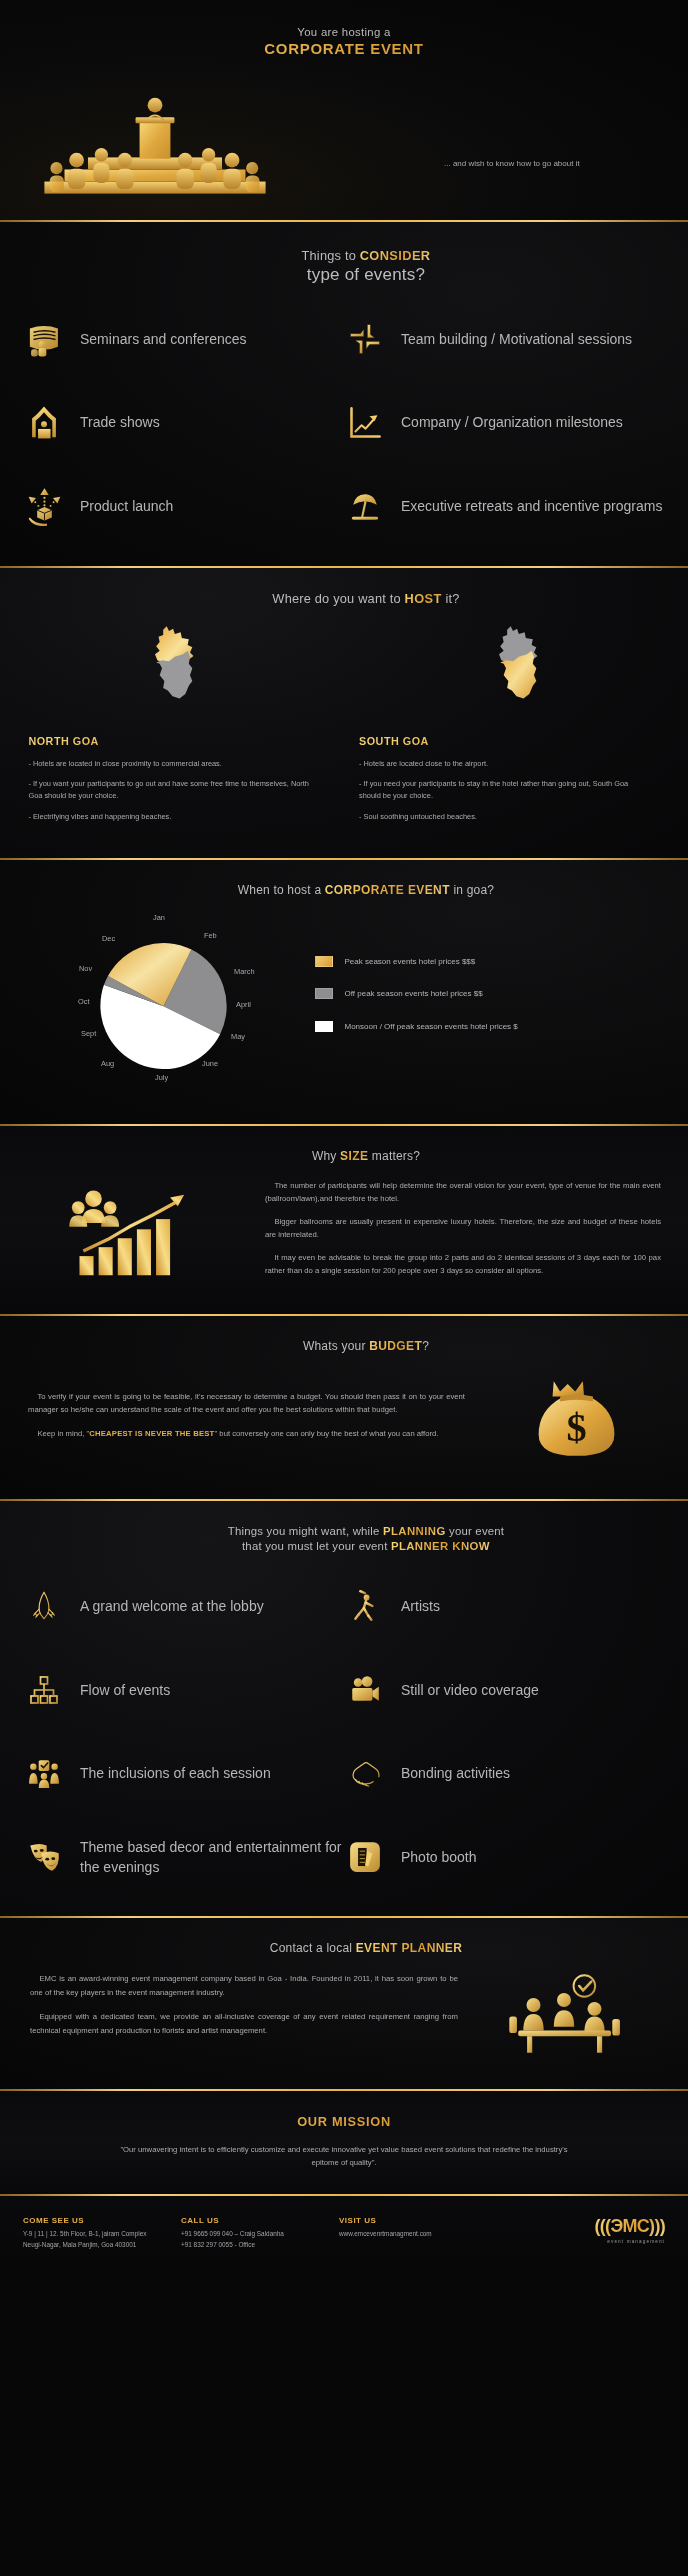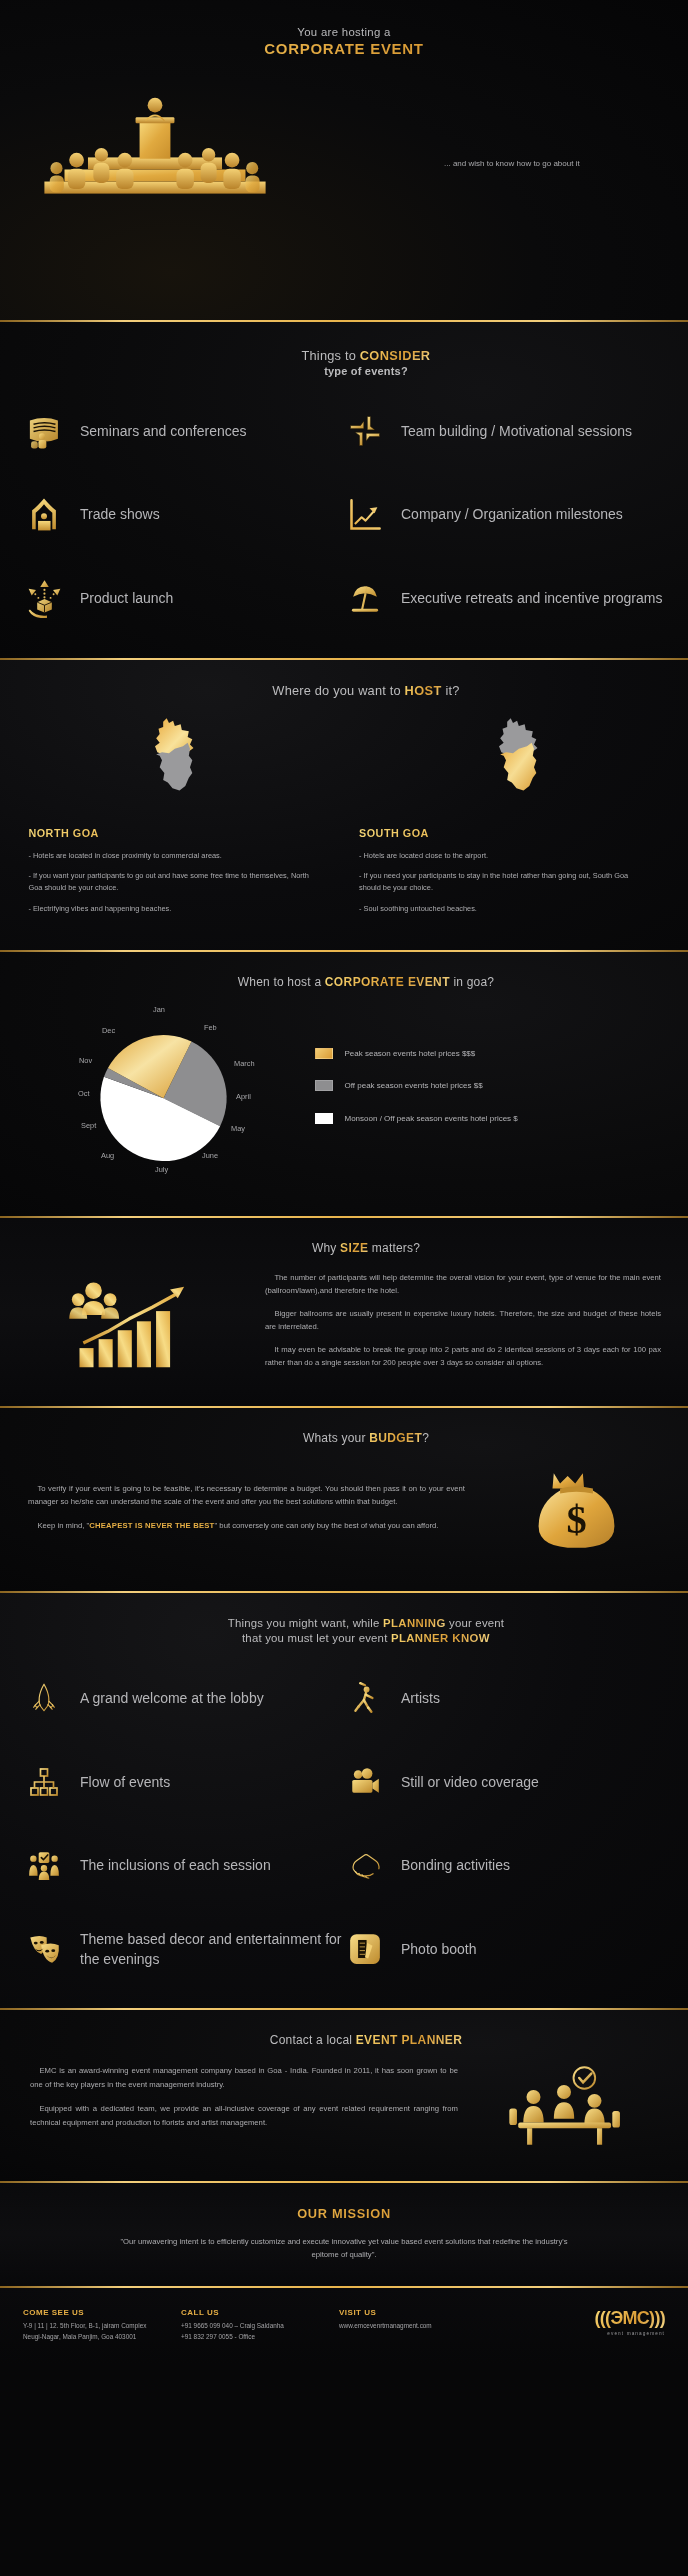--- a/index.html
+++ b/index.html
@@ -25,34 +25,34 @@
   .sect.darker { background:radial-gradient(ellipse at 70% 20%, #121214 0%, #0a0a0b 60%, #060607 100%); }
   .sect.deep   { background:linear-gradient(180deg,#0a0a0c 0%,#0e0e10 50%,#08080a 100%); }
 
   .divider { height:2px; width:100%;
     background:linear-gradient(90deg,#8a6420 0%,#f3cf7d 18%,#e8b44c 50%,#f3cf7d 80%,#8a6420 100%); }
   .divider.thin { height:1.3px; }
 
   .h-title { text-align:center; font-weight:300; letter-spacing:0.2px;margin-left:44px; }
 
   
-  .hero { height:320px; position:relative;
+  .hero { height:220px; position:relative;
     background:radial-gradient(ellipse at 25% 85%, #17130c 0%, #0a0a0b 50%, #050506 100%); }
   .hero-head { padding-top:25.5px; text-align:center; }
   .hero-head .l1 { font-size:11.4px; color:#b9b9bb; font-weight:300; letter-spacing:0.3px;}
   .hero-head .l2 { font-size:15px; font-weight:700; letter-spacing:0.7px; margin-top:2.7px; }
   .hero-illu { position:absolute; left:23.5px; top:81px; width:262px; height:124px; }
   .hero-note { position:absolute; left:444px; top:158px; width:175px;
     font-size:8px; line-height:1.55; color:#a9a9ac; font-weight:300; }
 
   
   .consider { padding:25.5px 0 31px; }
   .consider .h-title .a { font-size:12.8px; color:#bcbcbe; font-weight:300; }
   .consider .h-title .b { font-size:12.8px; font-weight:700; letter-spacing:0.4px; }
-  .consider .h-title .c { font-size:11px; color:#bcbcbe; font-weight:700; display:block; margin-top:2px;}
+  .consider .h-title .c { font-size:17px; color:#bcbcbe; font-weight:400; display:block; margin-top:2px;}
   .grid2 { display:grid; grid-template-columns:1fr 1fr; margin-top:25.5px;
     padding:0 23px; row-gap:25.5px; }
   .item { display:flex; align-items:center; gap:15px; min-height:58px; }
   .item .ico { width:42px; height:42px; flex:0 0 42px; display:flex; align-items:center; justify-content:center; }
   .item .lbl { font-size:14px; color:#b6b6b9; font-weight:400; line-height:1.45; }
 
   
   .host { padding:23px 0 27px; }
   .host .h-title { font-size:12.8px; color:#bcbcbe; font-weight:300; }
   .host .h-title b { font-weight:700; letter-spacing:0.4px; }

